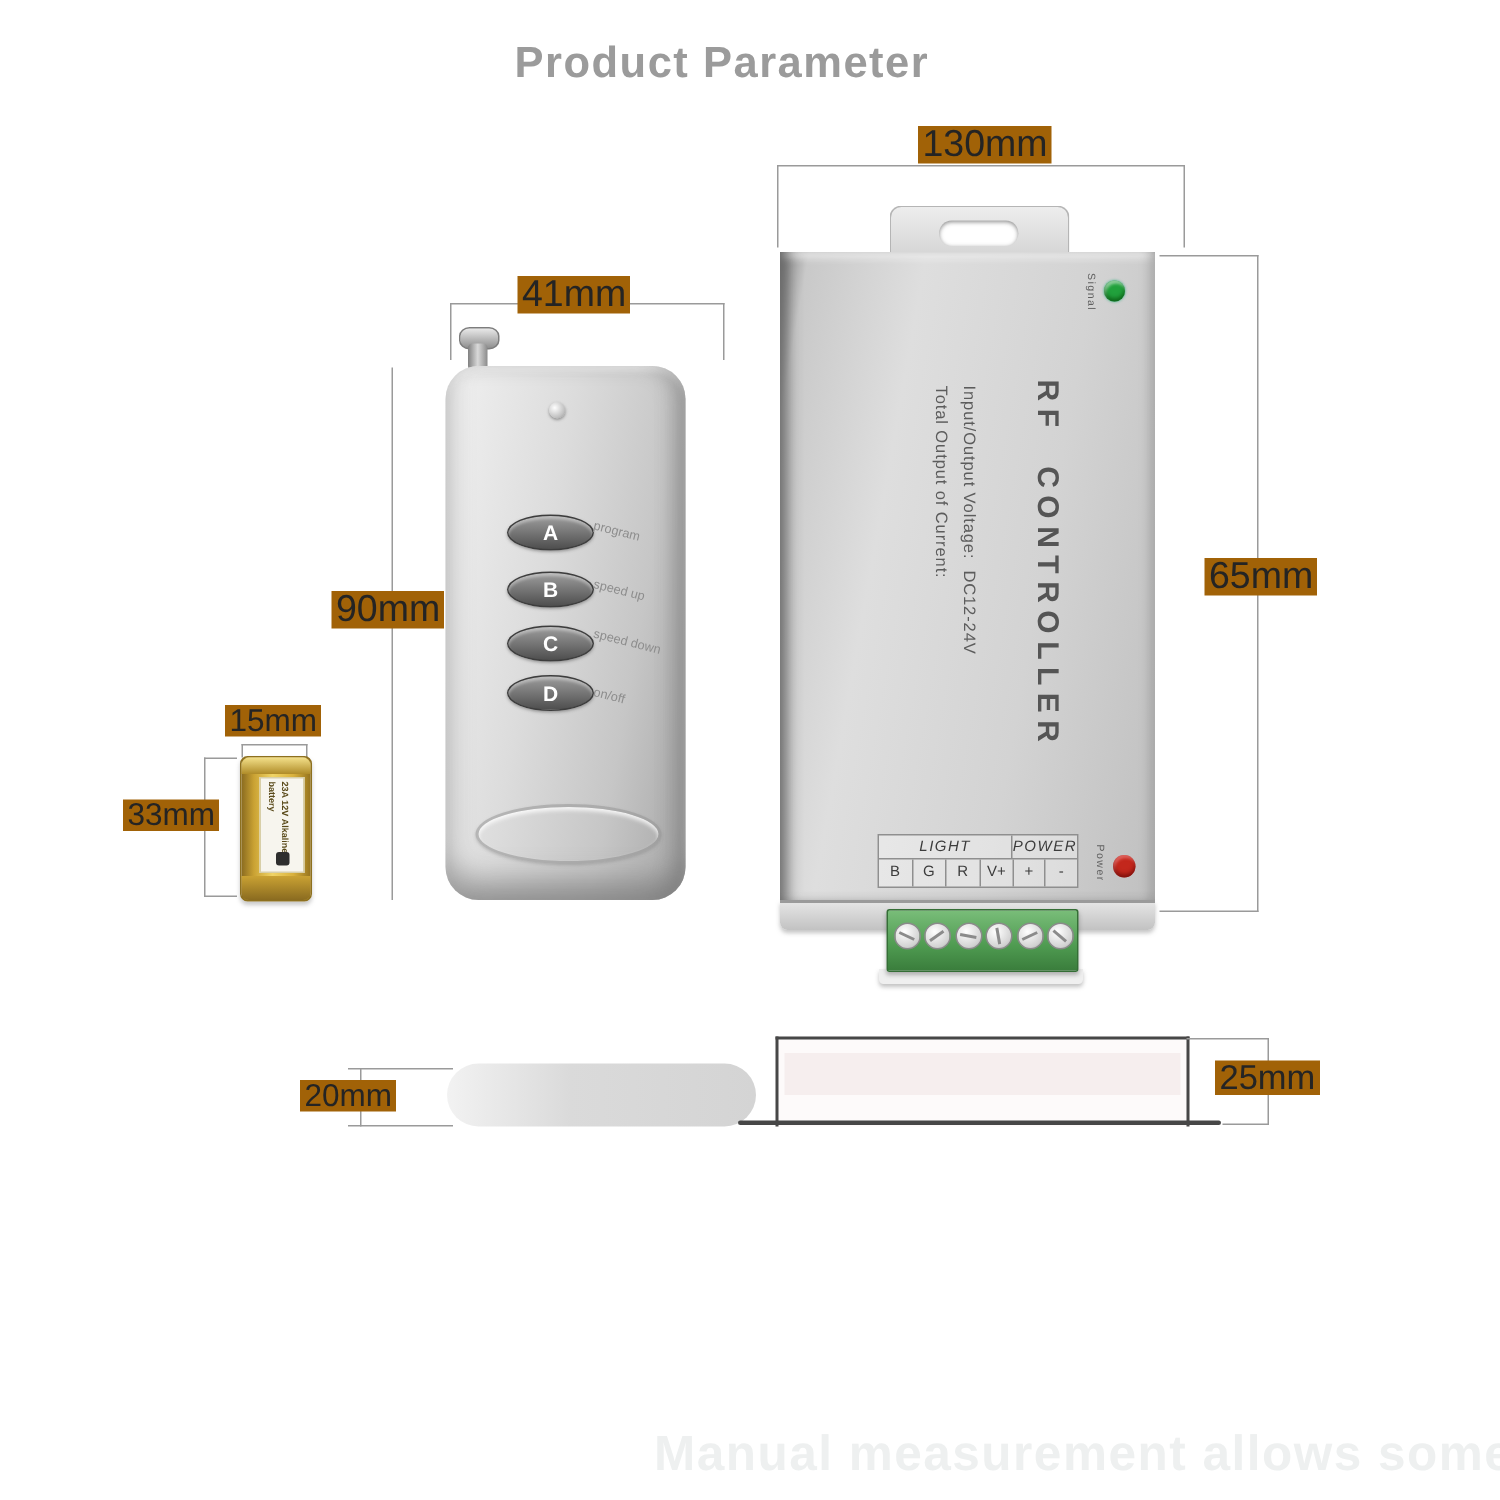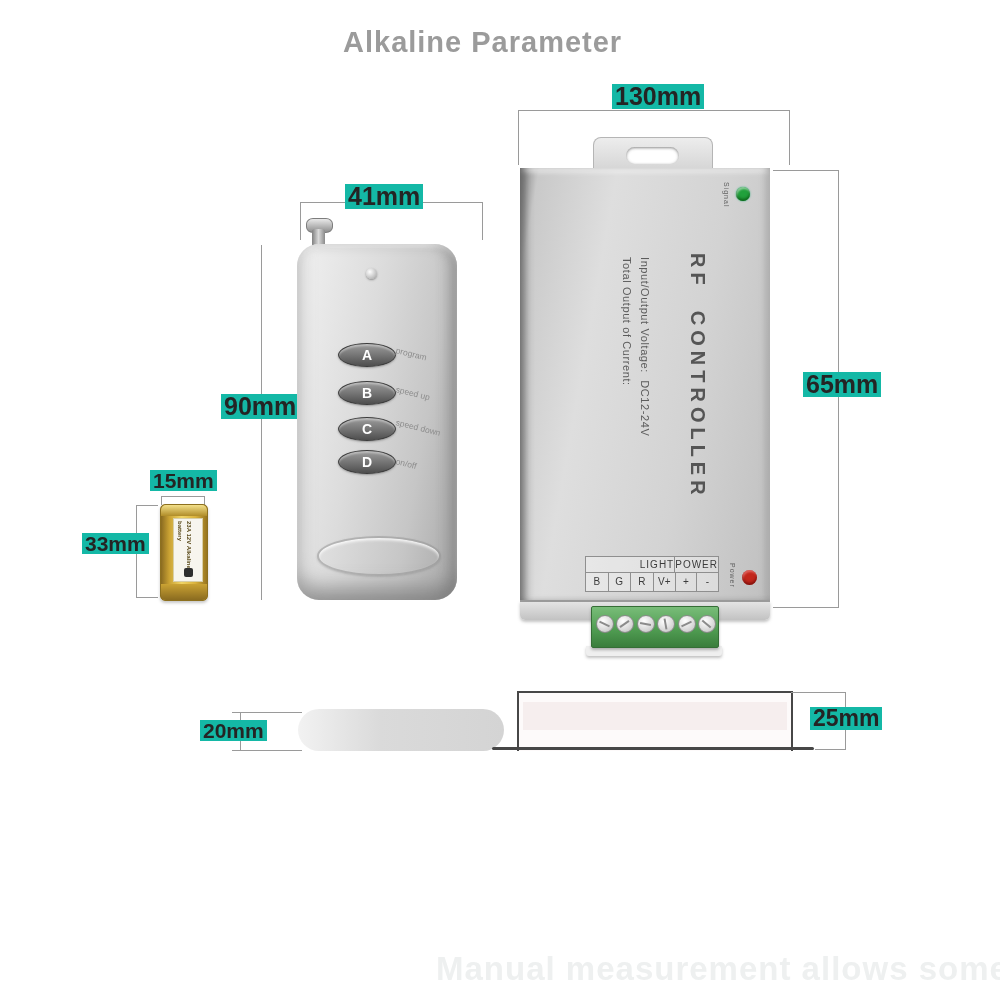--- a/index.html
+++ b/index.html
@@ -1,21 +1,21 @@
 <!DOCTYPE html>
 <html><head>
 <meta charset="utf-8">
 <style>
   html,body{margin:0;padding:0;background:#fff;}
   #stage{position:relative;width:1000px;height:1000px;background:#ffffff;overflow:hidden;
          font-family:"Liberation Sans", sans-serif;}
 
   
   .dline{position:absolute;background:#9a9a9a;}
-  .dtext{position:absolute;font-weight:bold;color:#242424;background:#14b8a6;
+  .dtext{position:absolute;font-weight:normal;color:#242424;background:#a16207;
          padding:0 3px;line-height:1;white-space:nowrap;}
   .dt-lg{font-size:25px;}
   .dt-md{font-size:21px;}
 
   
   .title{position:absolute;left:343px;top:26px;font-size:29px;font-weight:bold;
          color:#9b9b9b;letter-spacing:1px;}
   .watermark{position:absolute;left:436px;top:950px;font-size:33px;font-weight:600;
          color:#eef0f0;letter-spacing:1px;white-space:nowrap;}
 
@@ -79,21 +79,21 @@
        box-shadow:inset 0 -2px 3px rgba(0,60,0,.6), inset 1px 2px 2px rgba(255,255,255,.5), 0 0 2px #2a7;}
   .led-power{left:742px;top:570px;width:15px;height:15px;
        box-shadow:inset 0 -2px 3px rgba(80,0,0,.6), inset 1px 2px 2px rgba(255,160,160,.5);}
   .led-label{position:absolute;writing-mode:vertical-rl;font-size:7px;color:#5f5f5f;letter-spacing:1px;}
   .lbl-signal{left:723px;top:182px;}
   .lbl-power{left:729px;top:563px;}
 
   .term-table{position:absolute;left:585px;top:556px;width:132px;border:1px solid #8f8f8f;
        background:rgba(255,255,255,.35);color:#3c3c3c;}
   .tt-header{display:flex;height:15px;border-bottom:1px solid #8f8f8f;font-size:10px;}
-  .tt-h{text-align:right;line-height:15px;letter-spacing:1px;}
+  .tt-h{text-align:center;line-height:15px;letter-spacing:1px;font-style:italic;}
   .tt-h.light{width:89px;border-right:1px solid #8f8f8f;}
   .tt-h.power{flex:1;}
   .tt-row{display:flex;height:18px;font-size:10px;}
   .tt-c{text-align:center;line-height:18px;border-right:1px solid #8f8f8f;}
   .tt-c:nth-child(-n+4){width:21.5px;}
   .tt-c:nth-child(n+5){width:20px;}
   .tt-c:last-child{border-right:none;flex:1;}
 
   .term-block{position:absolute;left:591px;top:606px;width:126px;height:40px;
        background:linear-gradient(180deg,#79bd79,#4e9a50 60%,#3a7d3c);
@@ -118,21 +118,21 @@
        border:2px solid #474747;border-bottom:none;background:#fdfafa;}
   .ctrl-side-band{position:absolute;left:4px;top:9px;right:4px;height:28px;background:#f6eeee;}
   .ctrl-side-base{position:absolute;left:492px;top:747px;width:322px;height:3px;background:#474747;
        border-radius:2px;}
 </style>
 </head>
 <body>
 
 <div id="stage">
 
-  <div class="title">Alkaline Parameter</div>
+  <div class="title">Product Parameter</div>
   <div class="watermark">Manual measurement allows some errors</div>
 
   <div class="dline" style="left:300px;top:202px;width:183px;height:1px;"></div>
   <div class="dline" style="left:300px;top:202px;width:1px;height:38px;"></div>
   <div class="dline" style="left:482px;top:202px;width:1px;height:38px;"></div>
   <div class="dtext dt-lg" style="left:345px;top:184px;">41mm</div>
 
   <div class="dline" style="left:261px;top:245px;width:1px;height:355px;"></div>
   <div class="dtext dt-lg" style="left:221px;top:394px;">90mm</div>
 

